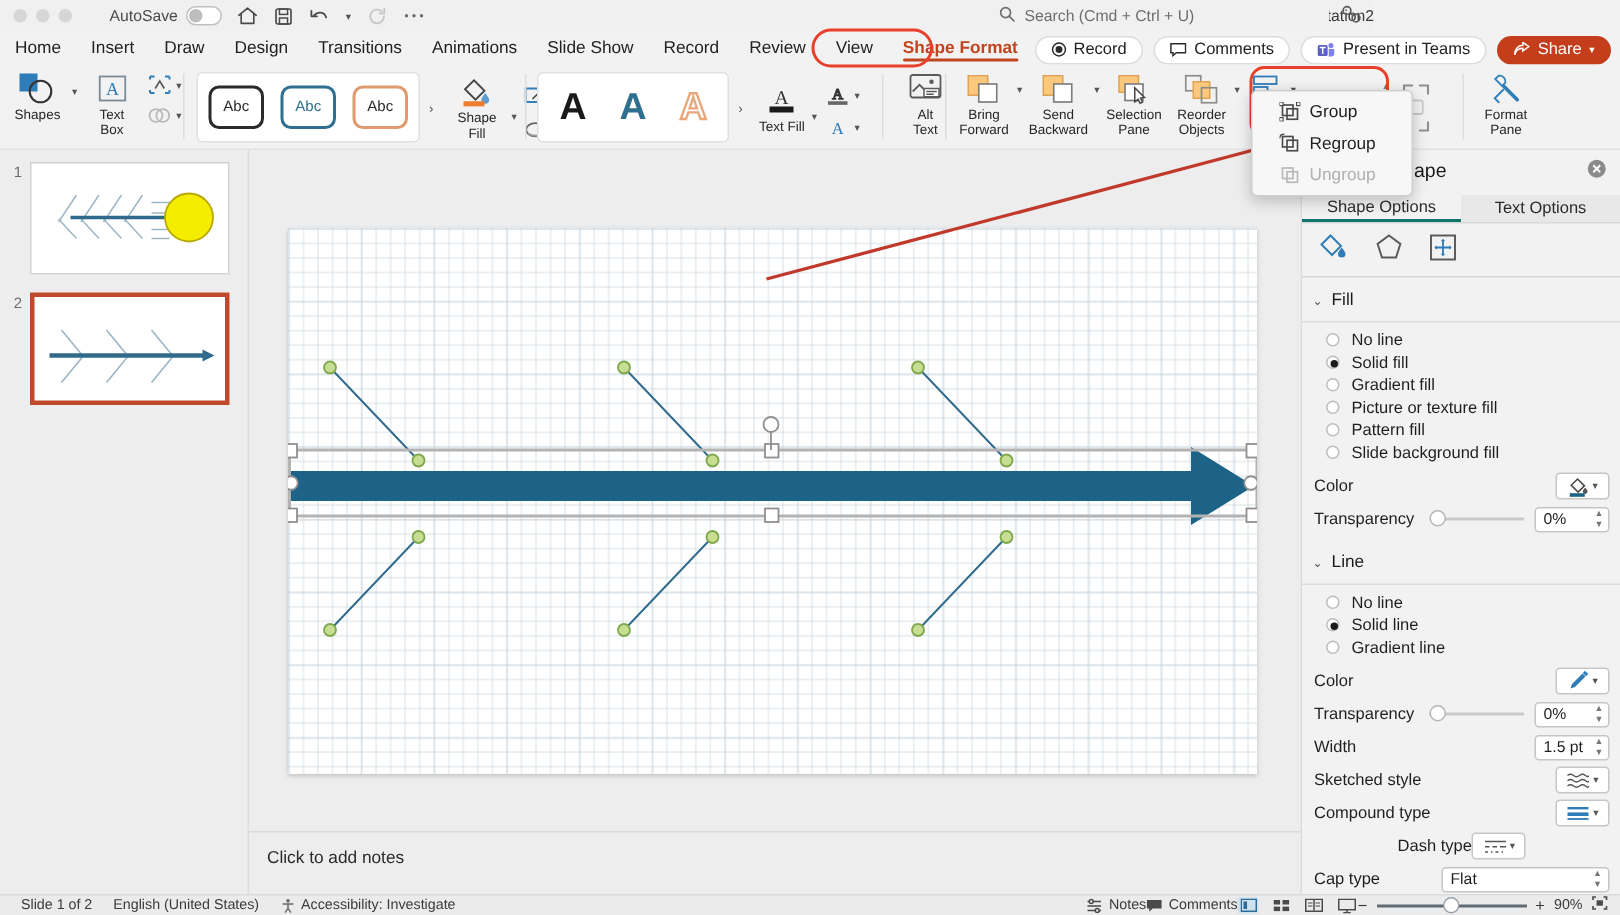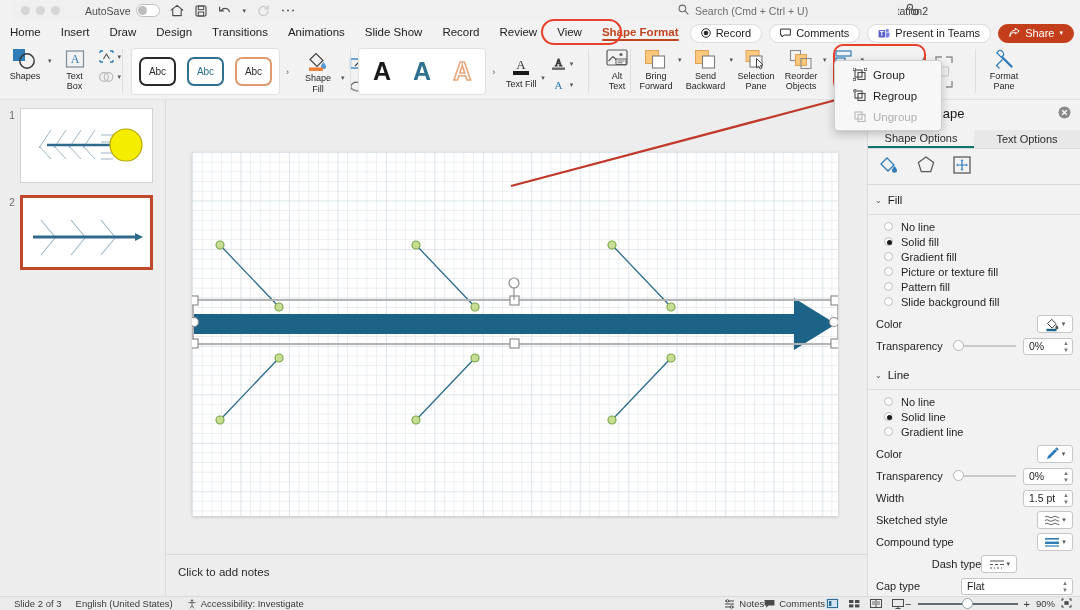--- a/index.html
+++ b/index.html
@@ -10,21 +10,21 @@
     color: #1f1f1f;
     background: #f2f2f2;
     overflow: hidden;
   }
   #app { position: relative; width: 1080px; height: 610px; }
 
   
   .titlebar {
     position: absolute; top: 0; left: 0; width: 916px; height: 21px;
     background: #f0f0f0;
-    display: flex; align-items: center; margin-left: 12px;
+    display: flex; align-items: center;
   }
   .traffic { display: flex; gap: 6px; margin-left: 9px; }
   .tl { width: 9px; height: 9px; border-radius: 50%; background: #d6d6d6; }
   .autosave-wrap { display: flex; align-items: center; gap: 5px; margin-left: 25px; }
   .autosave-label { font-size: 10.5px; color: #4a4a4a; }
   .toggle {
     width: 24px; height: 13px; border-radius: 7px;
     background: #ffffff; border: 1px solid #c0c0c0; position: relative;
   }
   .toggle::after {
@@ -912,21 +912,21 @@
           <span class="stepper">
               <span>▲</span>
               <span>▼</span>
             </span>
         </div>
       </div>
     </div>
   </div>
 
   <div class="status">
-    <div class="st-item">Slide 2 of 3</div>
+    <div class="st-item">Slide 1 of 2</div>
     <div class="st-item">English (United States)</div>
     <div class="st-item">
       <svg width="10" height="10" viewBox="0 0 10 10">
           <circle cx="5" cy="1.6" r="1.2" fill="#6a6a6a"></circle>
           <path d="M1.4 3.6h7.2M5 3.6v3M5 6.6L3 9.4M5 6.6L7 9.4" stroke="#6a6a6a" stroke-width="1" fill="none"></path>
         </svg>
       <span>Accessibility: Investigate</span>
     </div>
 
     <div class="st-right">

